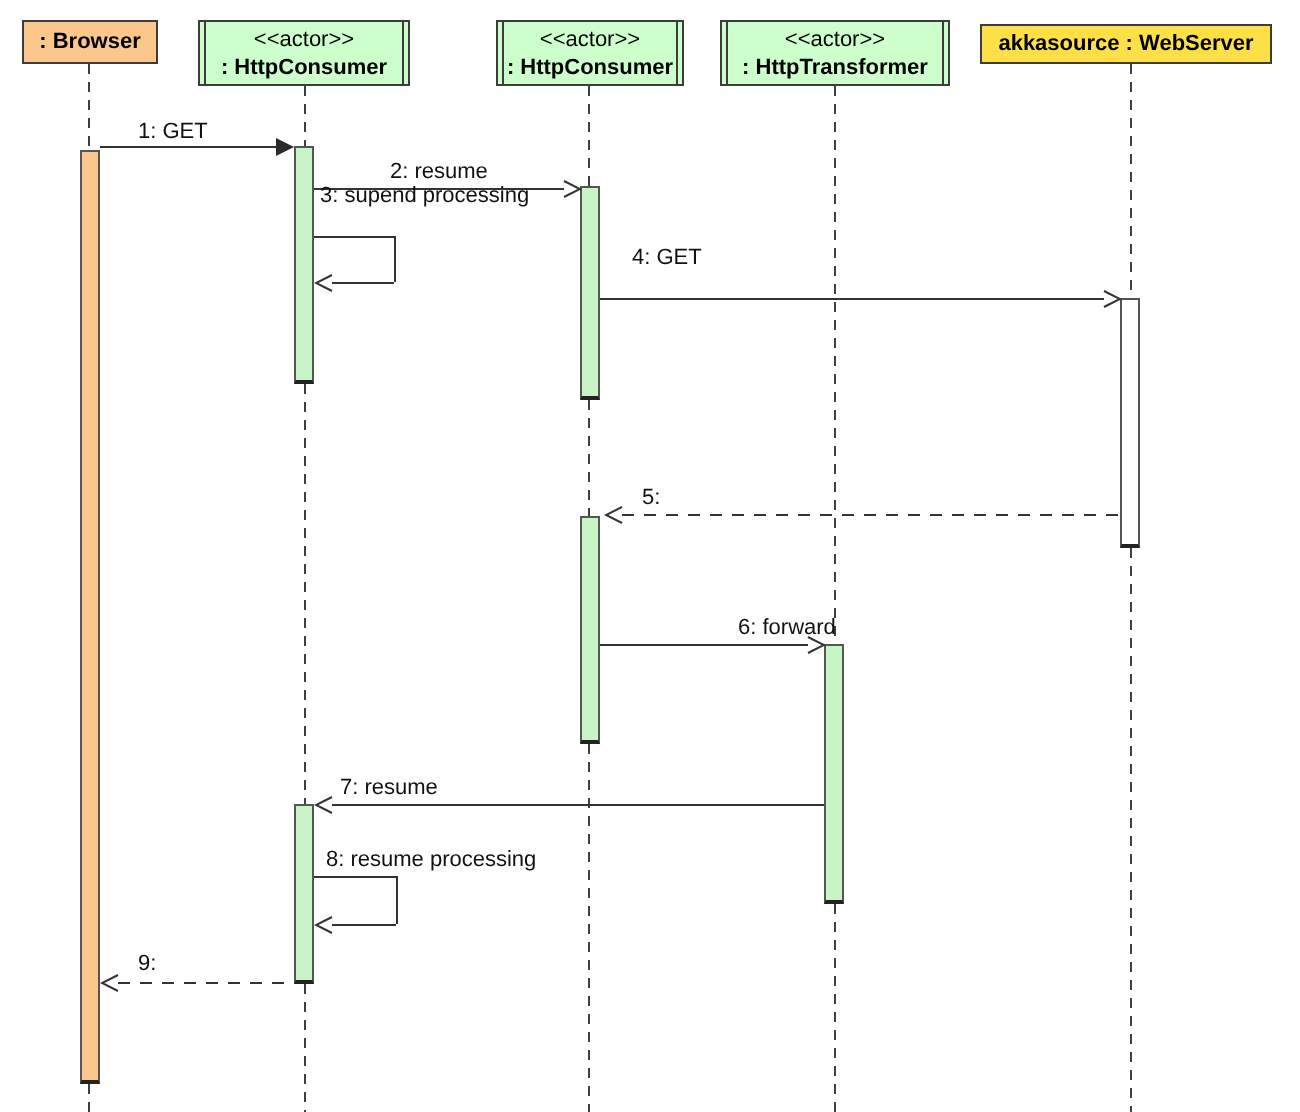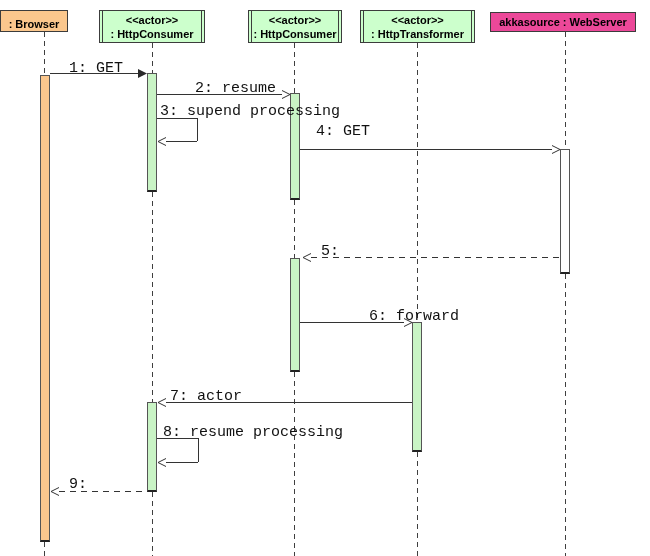--- a/index.html
+++ b/index.html
@@ -6,40 +6,40 @@
   #diagram{
     position:relative;width:650px;height:556px;background:#ffffff;overflow:hidden;
     font-family:"Liberation Sans",sans-serif;color:#000;
   }
   
   .pbox{position:absolute;box-sizing:border-box;border:1px solid #3c3c3c;
         display:flex;flex-direction:column;justify-content:center;align-items:center;
         text-align:center;line-height:14px;}
   .pbox.green{background:#ccffcc;}
   .pbox.orange{background:#fbc78d;}
-  .pbox.white{background:#ec4899;}
+  .pbox.white{background:#fde047;}
   .sideline{position:absolute;top:0;bottom:0;width:0;border-left:1px solid #3c3c3c;}
   .sideline.l{left:2px;} .sideline.r{right:2px;}
-  .stereo{font-size:11px;font-weight:bold;}
+  .stereo{font-size:11px;font-weight:normal;}
   .pname{font-size:11px;font-weight:bold;}
   
   .lifeline{position:absolute;width:1px;
     background:repeating-linear-gradient(180deg,#3f3f3f 0px,#3f3f3f 5px,transparent 5px,transparent 9px);}
   
   .bar{position:absolute;width:10px;box-sizing:border-box;
        border:1px solid #555555;border-bottom:2px solid #222222;}
   .bar.green{background:#c9f4c5;}
   .bar.orange{background:#fbc78d;}
   .bar.white{background:#ffffff;}
   
   .mline{position:absolute;height:1px;background:#333333;}
   .mline-d{position:absolute;height:1px;
     background:repeating-linear-gradient(90deg,#333333 0px,#333333 6px,transparent 6px,transparent 11px);}
   .vline{position:absolute;width:1px;background:#333333;}
-  .mlabel{position:absolute;font-size:15px;white-space:nowrap;color:#111;font-family:Liberation Mono, monospace;}
+  .mlabel{position:absolute;font-size:11px;white-space:nowrap;color:#111;}
   .ah{position:absolute;}
 </style>
 </head>
 <body>
 
 <div id="diagram">
 
   <div class="lifeline" style="left:44px;top:32px;height:43px;"></div>
   <div class="lifeline" style="left:44px;top:542px;height:14px;"></div>
   <div class="lifeline" style="left:152px;top:43px;height:30px;"></div>
@@ -54,21 +54,21 @@
   <div class="lifeline" style="left:565px;top:274px;height:282px;"></div>
 
   <div class="bar orange" style="left:40px;top:75px;height:467px;"></div>
   <div class="bar green" style="left:147px;top:73px;height:119px;"></div>
   <div class="bar green" style="left:147px;top:402px;height:90px;"></div>
   <div class="bar green" style="left:290px;top:93px;height:107px;"></div>
   <div class="bar green" style="left:290px;top:258px;height:114px;"></div>
   <div class="bar green" style="left:412px;top:322px;height:130px;"></div>
   <div class="bar white" style="left:560px;top:149px;height:125px;"></div>
 
-  <div class="pbox orange" style="left:0;top:10px;width:68px;height:22px;justify-content:flex-end;">
+  <div class="pbox orange" style="left:11px;top:10px;width:68px;height:22px;">
     <span class="pname">: Browser</span>
   </div>
 
   <div class="pbox green" style="left:99px;top:10px;width:106px;height:33px;">
     <span class="sideline l"></span>
     <span class="sideline r"></span>
     <span class="stereo">&lt;&lt;actor&gt;&gt;</span>
     <span class="pname">: HttpConsumer</span>
   </div>
 
@@ -101,21 +101,21 @@
       <path d="M1,0.5 L9,4.5 L1,8.5" fill="none" stroke="#333" stroke-width="1"></path>
     </svg>
   <span class="mlabel" style="left:195px;top:80px;">2: resume</span>
 
   <div class="mline" style="left:157px;top:118px;width:40px;"></div>
   <div class="vline" style="left:197px;top:118px;height:23px;"></div>
   <div class="mline" style="left:166px;top:141px;width:31px;"></div>
   <svg class="ah" style="left:157px;top:137px;" width="10" height="9">
       <path d="M9,0.5 L1,4.5 L9,8.5" fill="none" stroke="#333" stroke-width="1"></path>
     </svg>
-  <span class="mlabel" style="left:160px;top:103px;">3: supend processing</span>
+  <span class="mlabel" style="left:160px;top:92px;">3: supend processing</span>
 
   <div class="mline" style="left:300px;top:149px;width:252px;"></div>
   <svg class="ah" style="left:551px;top:145px;" width="10" height="9">
       <path d="M1,0.5 L9,4.5 L1,8.5" fill="none" stroke="#333" stroke-width="1"></path>
     </svg>
   <span class="mlabel" style="left:316px;top:123px;">4: GET</span>
 
   <div class="mline-d" style="left:311px;top:257px;width:250px;"></div>
   <svg class="ah" style="left:302px;top:253px;" width="10" height="9">
       <path d="M9,0.5 L1,4.5 L9,8.5" fill="none" stroke="#333" stroke-width="1"></path>
@@ -125,21 +125,21 @@
   <div class="mline" style="left:300px;top:322px;width:104px;"></div>
   <svg class="ah" style="left:403px;top:318px;" width="10" height="9">
       <path d="M1,0.5 L9,4.5 L1,8.5" fill="none" stroke="#333" stroke-width="1"></path>
     </svg>
   <span class="mlabel" style="left:329px;top:308px;padding-left:40px;">6: forward</span>
 
   <div class="mline" style="left:166px;top:402px;width:246px;"></div>
   <svg class="ah" style="left:157px;top:398px;" width="10" height="9">
       <path d="M9,0.5 L1,4.5 L9,8.5" fill="none" stroke="#333" stroke-width="1"></path>
     </svg>
-  <span class="mlabel" style="left:170px;top:388px;">7: actor</span>
+  <span class="mlabel" style="left:170px;top:388px;">7: resume</span>
 
   <div class="mline" style="left:157px;top:438px;width:41px;"></div>
   <div class="vline" style="left:198px;top:438px;height:24px;"></div>
   <div class="mline" style="left:166px;top:462px;width:32px;"></div>
   <svg class="ah" style="left:157px;top:458px;" width="10" height="9">
       <path d="M9,0.5 L1,4.5 L9,8.5" fill="none" stroke="#333" stroke-width="1"></path>
     </svg>
   <span class="mlabel" style="left:163px;top:424px;">8: resume processing</span>
 
   <div class="mline-d" style="left:59px;top:491px;width:88px;"></div>

